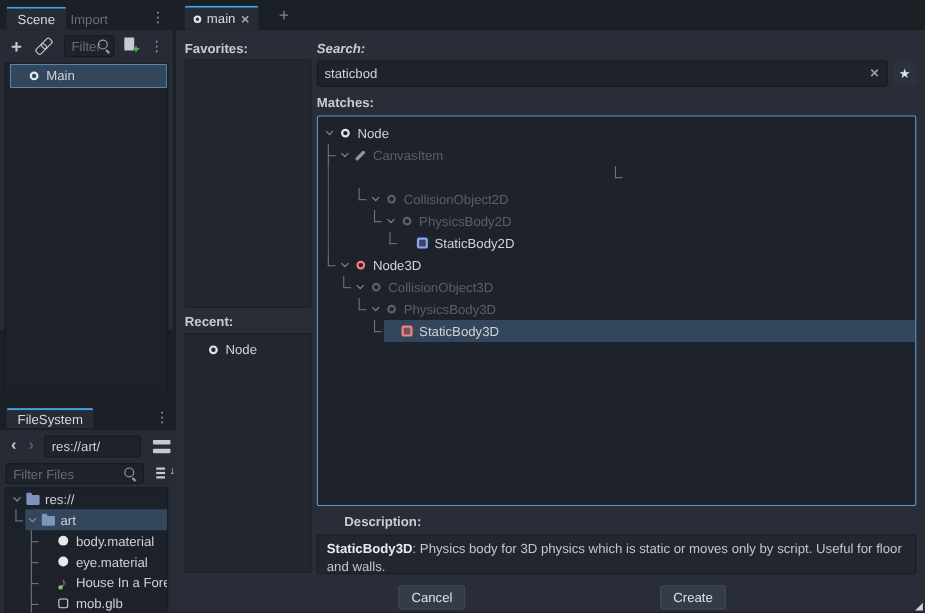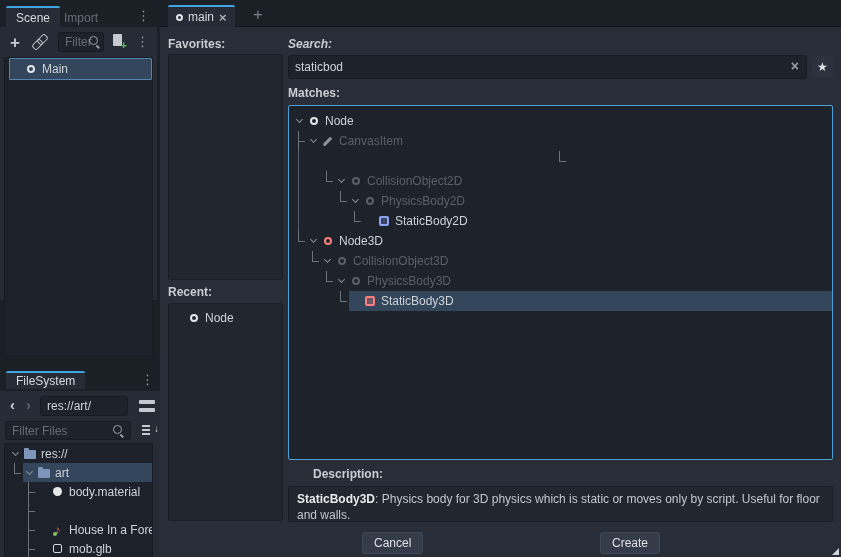--- a/index.html
+++ b/index.html
@@ -214,20 +214,27 @@
                 <span class="chev-spacer"></span>
                 <span class="ticon">
                   <span class="i-sphere"></span>
                 </span>
                 <span>body.material</span>
               </span>
             </div>
             <div class="trow" style="height: 19px;">
               <span style="width: 18px; flex: 0 0 auto;"></span>
               <span class="guide "></span>
+              <span class="rowsel">
+                <span class="chev-spacer"></span>
+                <span class="ticon">
+                  <span class="i-sphere"></span>
+                </span>
+                <span>eye.material</span>
+              </span>
             </div>
             <div class="trow" style="height: 19px;">
               <span style="width: 18px; flex: 0 0 auto;"></span>
               <span class="guide "></span>
               <span class="rowsel">
                 <span class="chev-spacer"></span>
                 <span class="ticon">
                   <span class="i-audio">♪</span>
                 </span>
                 <span>House In a Forest Lo</span>

